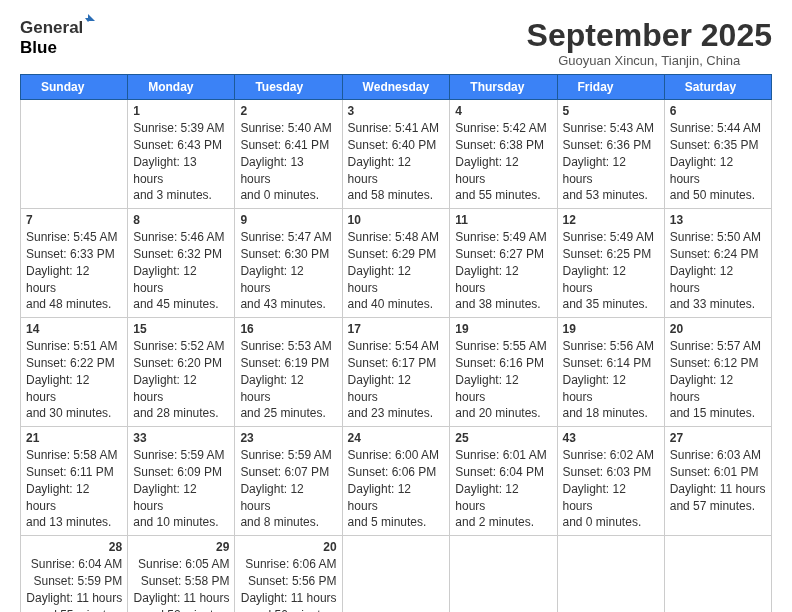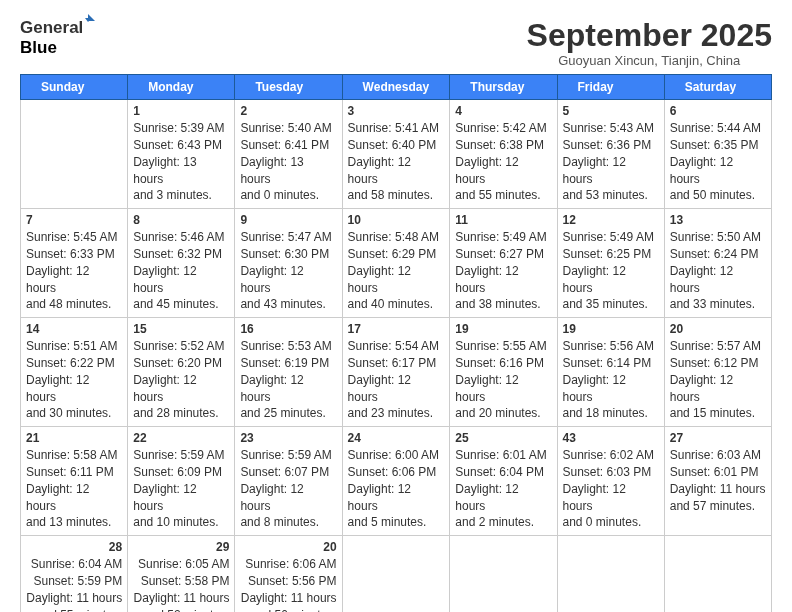--- a/index.html
+++ b/index.html
@@ -205,21 +205,21 @@
             <span class="day-num">20</span>
           <div class="day-info">Sunrise: 5:57 AM<br>Sunset: 6:12 PM<br>Daylight: 12 hours<br>and 15 minutes.</div>
           </td>
         </tr>
         <tr>
           <td>
             <span class="day-num">21</span>
           <div class="day-info">Sunrise: 5:58 AM<br>Sunset: 6:11 PM<br>Daylight: 12 hours<br>and 13 minutes.</div>
           </td>
           <td>
-            <span class="day-num">22</span>
+            <span class="day-num">33</span>
           <div class="day-info">Sunrise: 5:59 AM<br>Sunset: 6:09 PM<br>Daylight: 12 hours<br>and 10 minutes.</div>
           </td>
           <td>
             <span class="day-num">23</span>
           <div class="day-info">Sunrise: 5:59 AM<br>Sunset: 6:07 PM<br>Daylight: 12 hours<br>and 8 minutes.</div>
           </td>
           <td>
             <span class="day-num">24</span>
           <div class="day-info">Sunrise: 6:00 AM<br>Sunset: 6:06 PM<br>Daylight: 12 hours<br>and 5 minutes.</div>
           </td>

